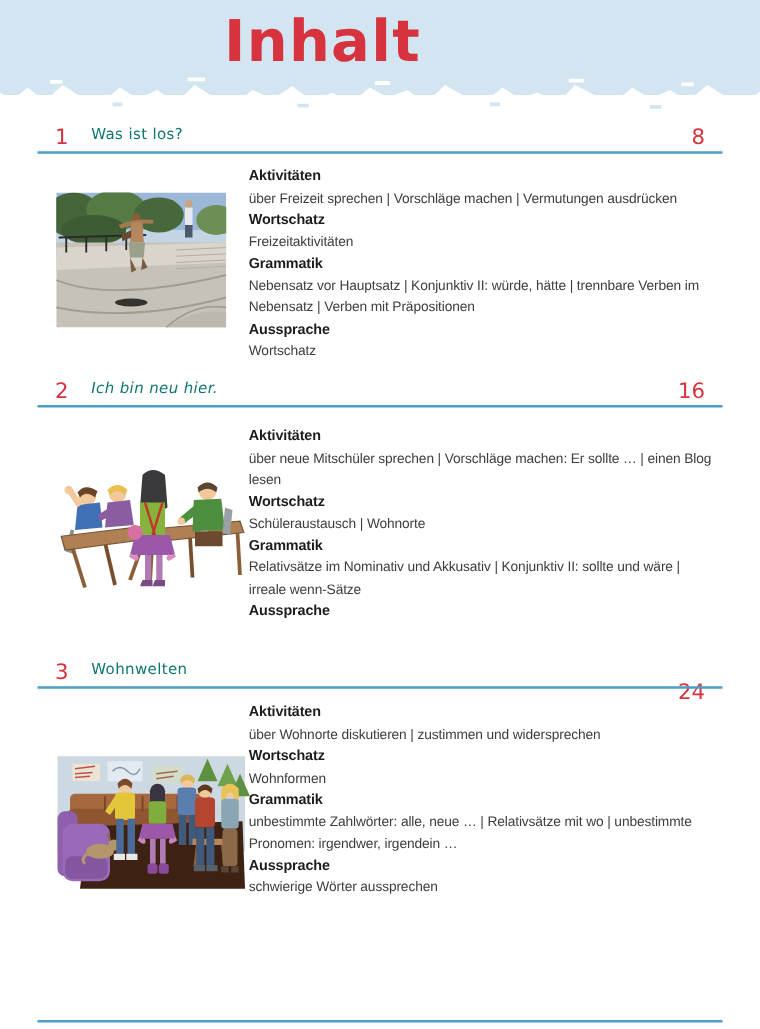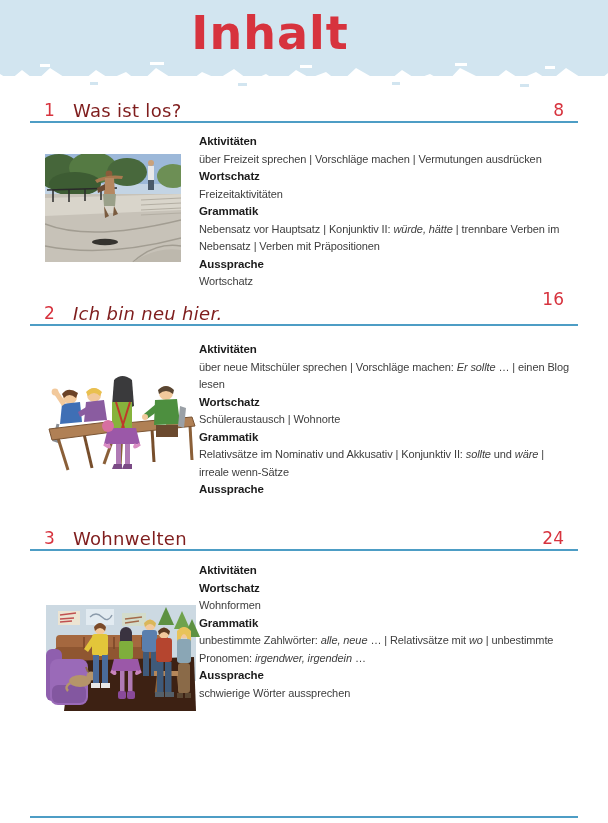--- a/index.html
+++ b/index.html
@@ -4,33 +4,33 @@
 <style>
   html,body{margin:0;padding:0;background:#ffffff;}
   .page{
     position:relative;width:608px;height:823px;background:#ffffff;
     font-family:"Liberation Sans",sans-serif;overflow:hidden;margin:0 auto;
   }
   
   .band{position:absolute;top:0;left:0;width:608px;height:76px;background:#d2e5f0;}
   .torn{position:absolute;top:58px;left:0;width:608px;height:34px;}
   .inhalt{
-    position:absolute;top:6px;left:12px;width:516px;text-align:center;
+    position:absolute;top:6px;left:0;width:516px;text-align:center;
     font-size:46px;letter-spacing:1px;color:#d7333e;
     font-family:"DejaVu Sans",sans-serif;font-weight:bold;
   }
   
   .sec-num{position:absolute;left:44px;color:#d7333e;font-size:17px;font-family:"DejaVu Sans",sans-serif;}
-  .sec-title{position:absolute;left:73px;color:#7f1d1d;font-size:18px;letter-spacing:.3px;font-family:"DejaVu Sans",sans-serif;}
+  .sec-title{position:absolute;left:73px;color:#0f766e;font-size:12px;letter-spacing:.3px;font-family:"DejaVu Sans",sans-serif;}
   .sec-page{position:absolute;right:44px;color:#d7333e;font-size:17px;text-align:right;font-family:"DejaVu Sans",sans-serif;}
   .rule{position:absolute;left:30px;width:548px;height:2px;background:#4d9dc5;}
   
   .details{position:absolute;left:199px;width:376px;font-size:11px;line-height:17.5px;color:#3d3d3d;letter-spacing:-0.1px;}
   .detail-label{font-weight:bold;color:#1c1c1c;font-size:11.5px;}
-  .detail-text .it{font-style:italic;}
+  .detail-text .it{}
   
   .fig{position:absolute;display:block;}
 </style>
 </head>
 <body>
 
 <div class="page">
 
   <div class="band"></div>
   <svg class="torn" viewBox="0 0 608 34" preserveAspectRatio="none">
@@ -106,21 +106,21 @@
       <div class="detail-label">Wortschatz</div>
       <div class="detail-text"><span>Freizeitaktivitäten</span></div>
       <div class="detail-label">Grammatik</div>
       <div class="detail-text"><span>Nebensatz vor Hauptsatz | Konjunktiv II: </span><span class="it">würde, hätte</span><span> | trennbare Verben im Nebensatz | Verben mit Präpositionen</span></div>
       <div class="detail-label">Aussprache</div>
       <div class="detail-text"><span>Wortschatz</span></div>
     </div>
 
   <div class="sec-num" style="top:303px;">2</div>
   <div class="sec-title" style="top:303px;font-style:italic;">Ich bin neu hier.</div>
-  <div class="sec-page" style="top:289px;">16</div>
+  <div class="sec-page" style="top:303px;">16</div>
   <div class="rule" style="top:324px;"></div>
 
   <svg class="fig" style="left:44px;top:362px;" width="154" height="118" viewBox="0 0 154 118">
     <g>
       <line x1="78" y1="70" x2="76" y2="104" stroke="#8a5f38" stroke-width="3"></line>
       <line x1="146" y1="64" x2="148" y2="98" stroke="#8a5f38" stroke-width="3"></line>
       <line x1="108" y1="67" x2="110" y2="100" stroke="#774e2c" stroke-width="3"></line>
       <polygon points="70,62 148,55 151,64 74,72" fill="#b08055" stroke="#7a5433" stroke-width="1"></polygon>
       <rect x="112" y="58" width="10" height="6" fill="#f5f5f0" transform="rotate(-4 117 61)"></rect>
     </g>
@@ -174,21 +174,21 @@
       <div class="detail-text"><span>über neue Mitschüler sprechen | Vorschläge machen: </span><span class="it">Er sollte</span><span> … | einen Blog lesen</span></div>
       <div class="detail-label">Wortschatz</div>
       <div class="detail-text"><span>Schüleraustausch | Wohnorte</span></div>
       <div class="detail-label">Grammatik</div>
       <div class="detail-text"><span>Relativsätze im Nominativ und Akkusativ | Konjunktiv II: </span><span class="it">sollte</span><span> und </span><span class="it">wäre</span><span> | irreale wenn-Sätze</span></div>
       <div class="detail-label">Aussprache</div>
     </div>
 
   <div class="sec-num" style="top:528px;">3</div>
   <div class="sec-title" style="top:528px;">Wohnwelten</div>
-  <div class="sec-page" style="top:528px;">24</div>
+  <div class="sec-page" style="top:544px;">24</div>
   <div class="rule" style="top:549px;"></div>
 
   <svg class="fig" style="left:42px;top:597px;" width="158" height="124" viewBox="0 0 158 124">
     <rect x="4" y="8" width="150" height="76" fill="#ccd9e2"></rect>
     <g>
       <rect x="16" y="14" width="22" height="14" fill="#ece4d2"></rect>
       <path d="M18,18 L34,16 M18,22 L32,21 M18,25 L30,24" stroke="#c05050" stroke-width="1.3" fill="none"></path>
       <rect x="44" y="12" width="28" height="16" fill="#e2ebf1"></rect>
       <path d="M48,20 Q54,14 60,20 T70,18" stroke="#8a9aaa" stroke-width="1.3" fill="none"></path>
       <rect x="80" y="16" width="24" height="13" fill="#d3dccb"></rect>
@@ -265,20 +265,21 @@
       <path d="M135,34 Q142,26 149,34 L149,54 L146,54 L145,40 Q142,34 139,40 L138,54 L135,54 Z" fill="#e8c35a"></path>
       <rect x="135" y="42" width="14" height="24" rx="3" fill="#8aa6b5"></rect>
       <rect x="136" y="66" width="12" height="30" rx="3" fill="#8a6a48"></rect>
       <rect x="135" y="96" width="6" height="5" fill="#5a4632"></rect>
       <rect x="143" y="96" width="6" height="5" fill="#5a4632"></rect>
     </g>
   </svg>
 
   <div class="details" style="top:562px;">
       <div class="detail-label">Aktivitäten</div>
+      <div class="detail-text"><span>über Wohnorte diskutieren | zustimmen und widersprechen</span></div>
       <div class="detail-label">Wortschatz</div>
       <div class="detail-text"><span>Wohnformen</span></div>
       <div class="detail-label">Grammatik</div>
       <div class="detail-text"><span>unbestimmte Zahlwörter: </span><span class="it">alle, neue</span><span> … | Relativsätze mit </span><span class="it">wo</span><span> | unbestimmte Pronomen: </span><span class="it">irgendwer, irgendein</span><span> …</span></div>
       <div class="detail-label">Aussprache</div>
       <div class="detail-text"><span>schwierige Wörter aussprechen</span></div>
     </div>
 
   <div class="rule" style="top:816px;"></div>
 

